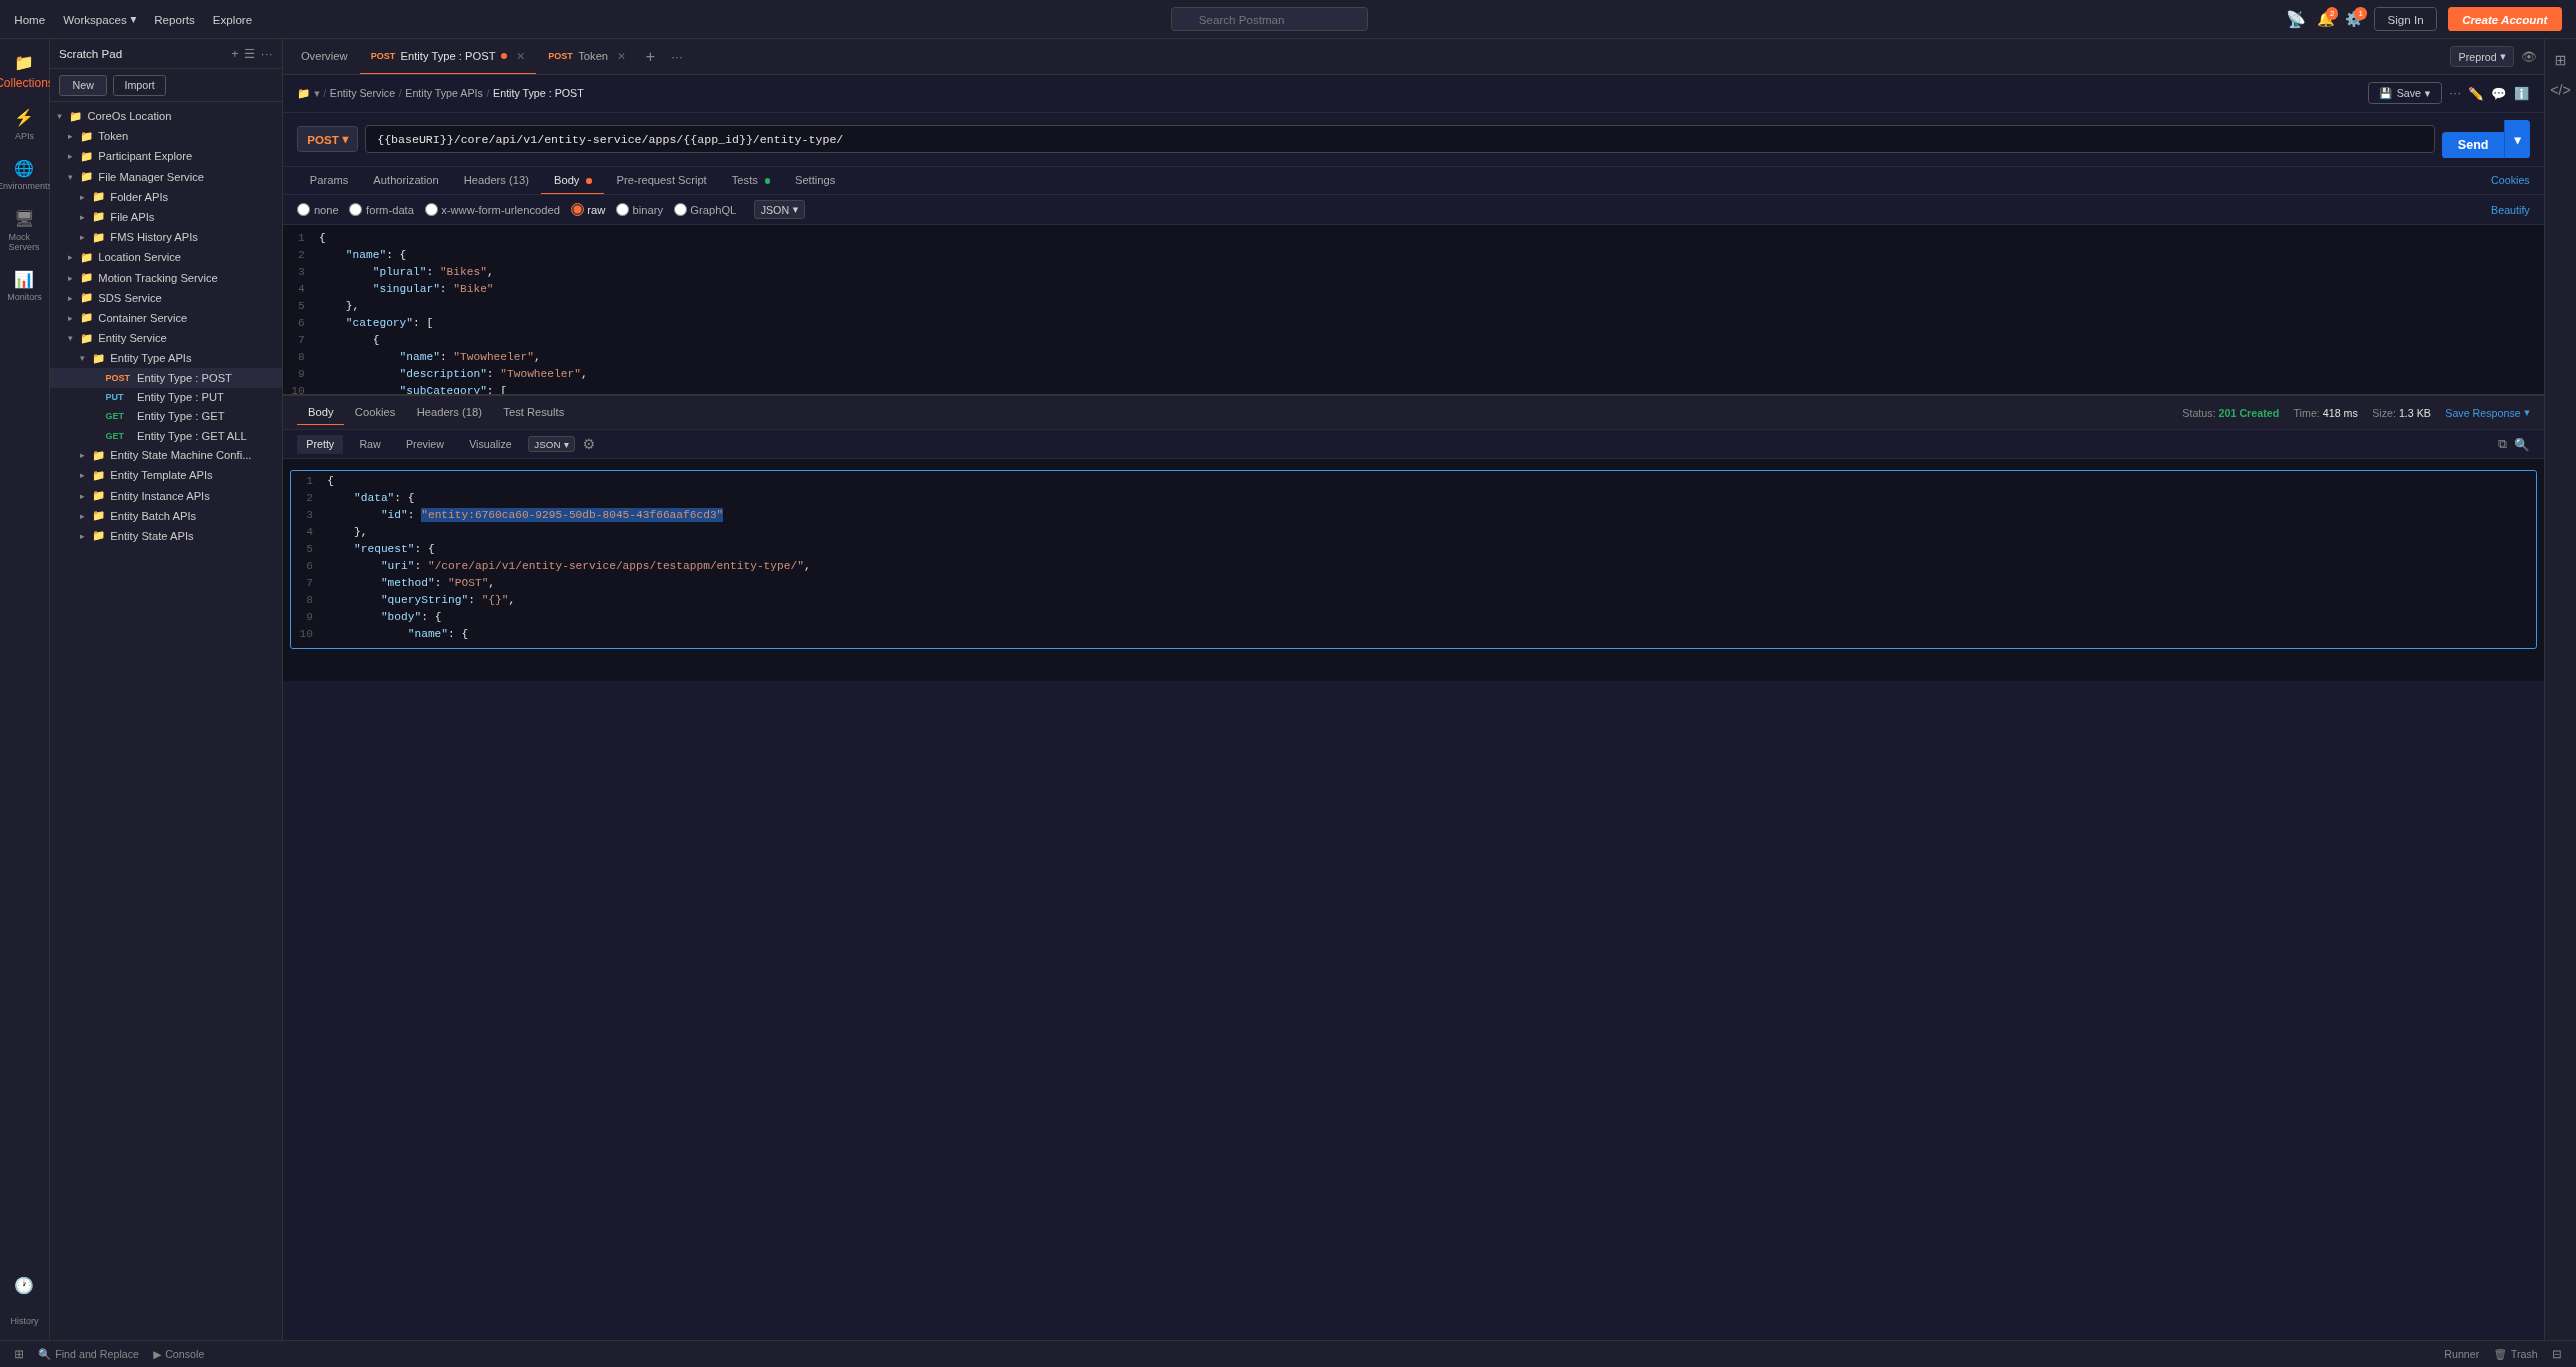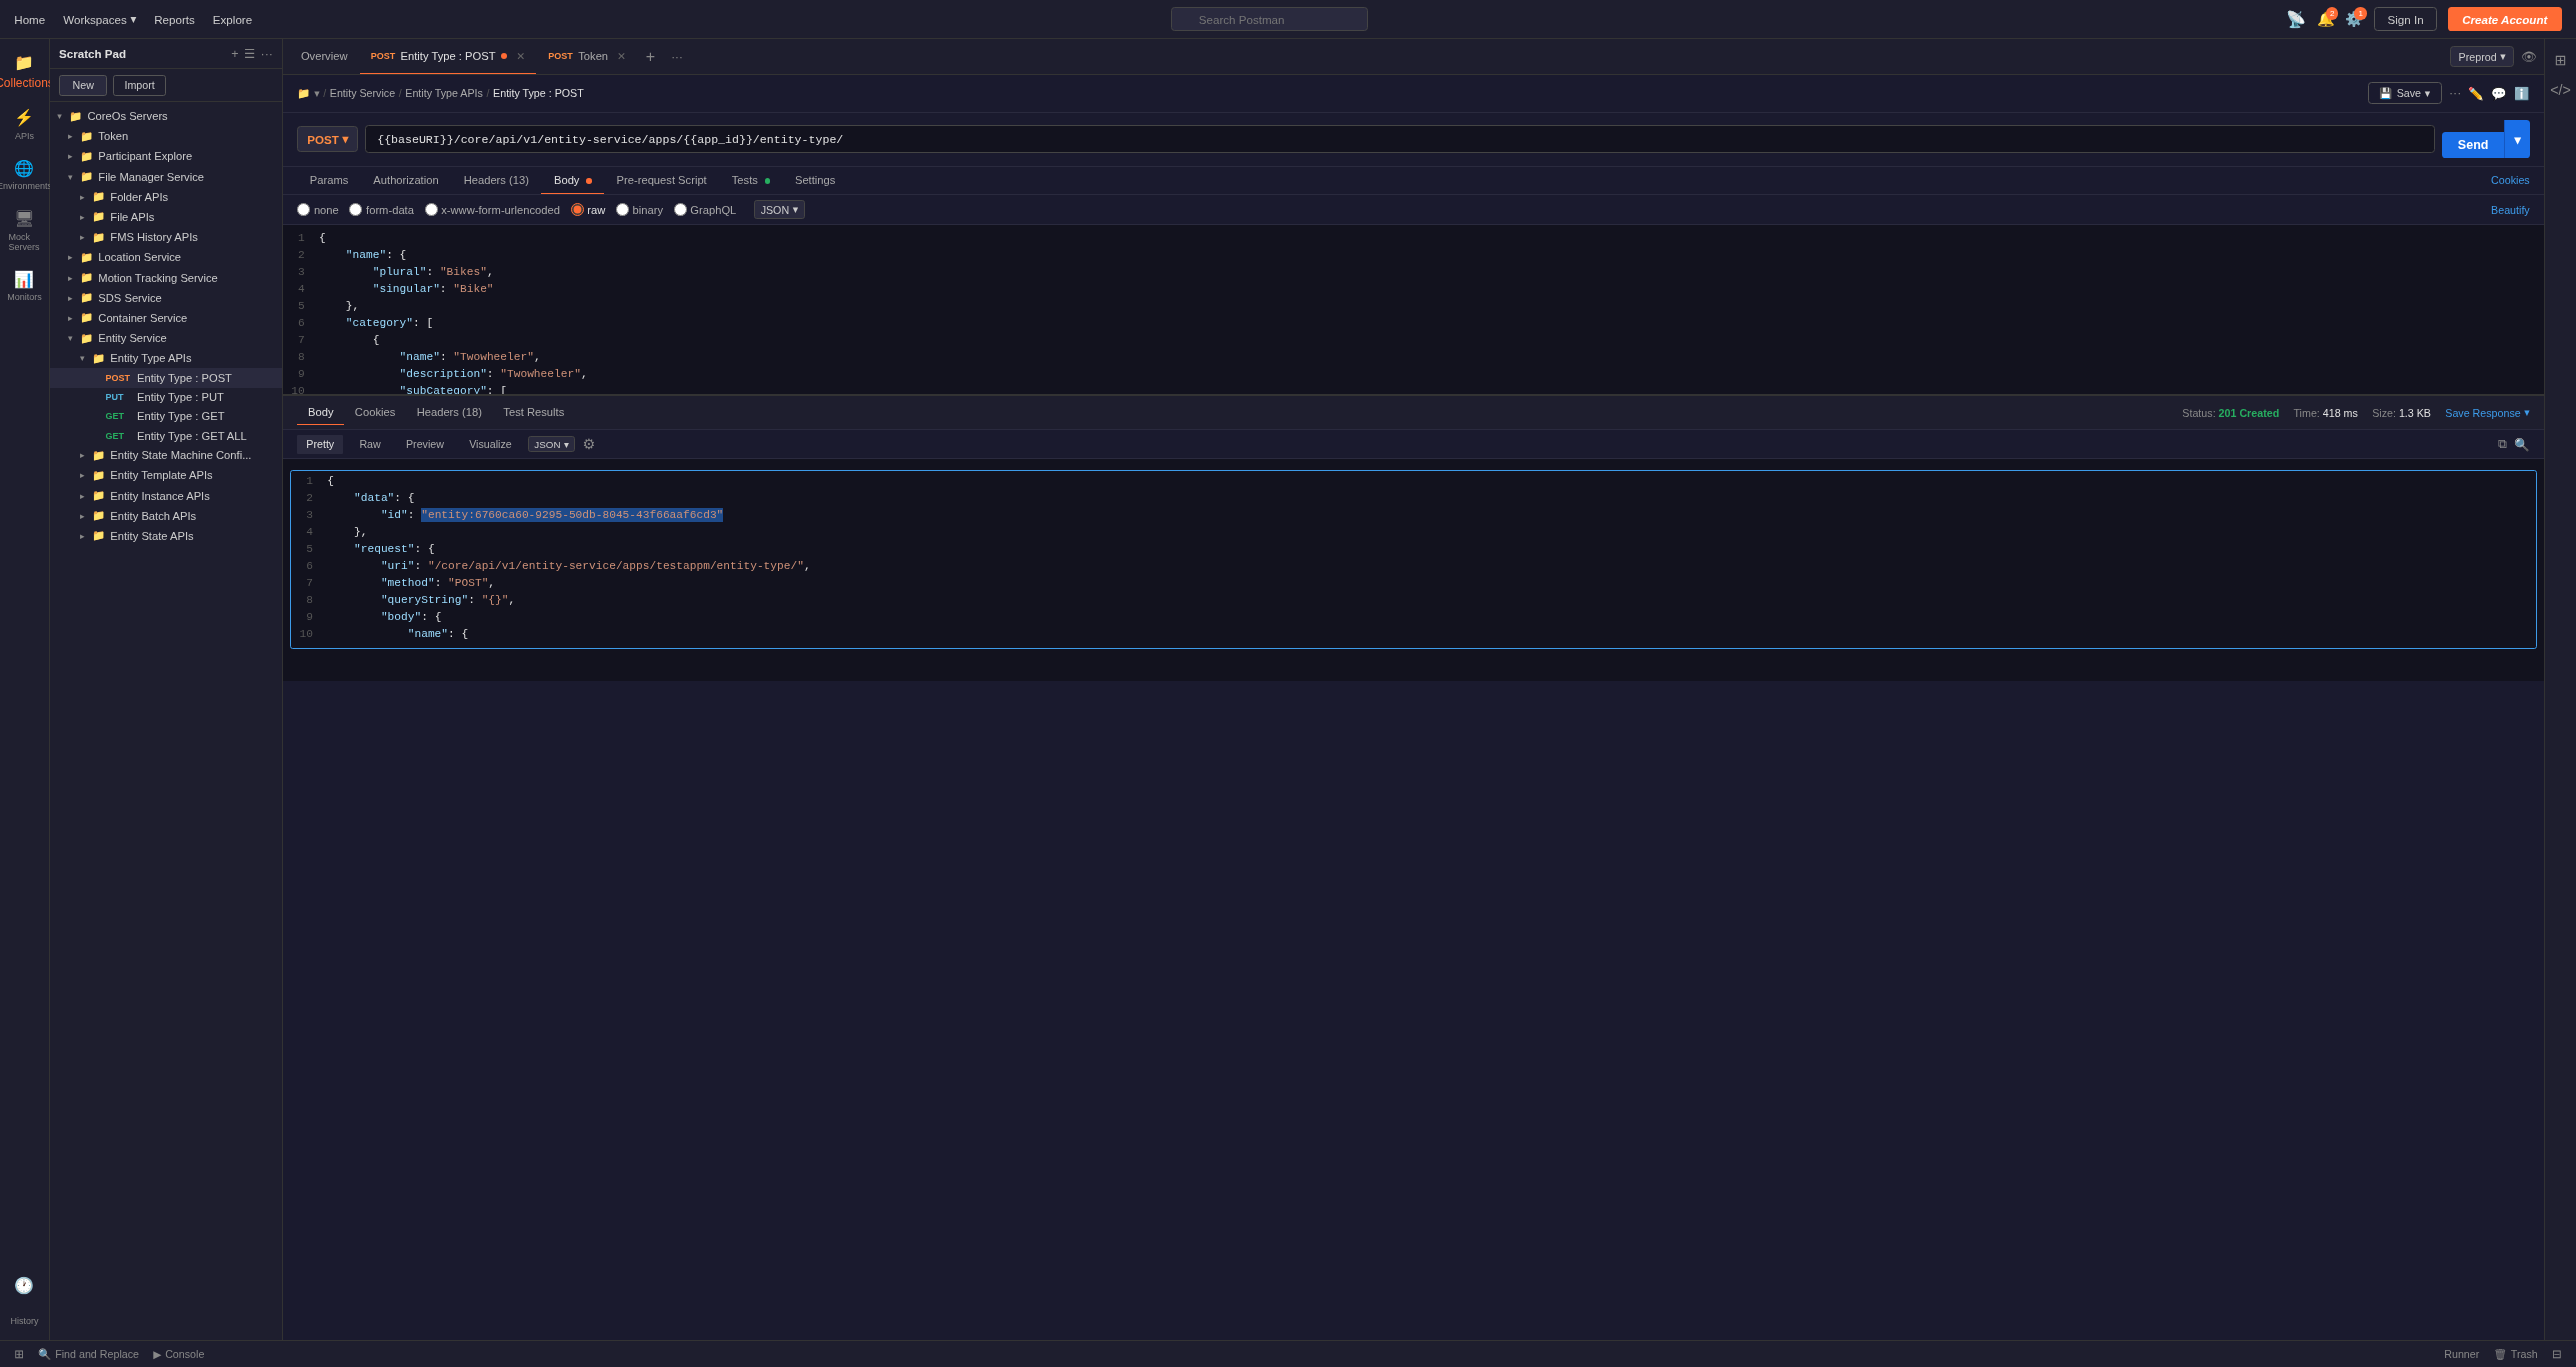--- a/index.html
+++ b/index.html
@@ -202,37 +202,37 @@
       <span style="font-size:9px;">Monitors</span>
     </div>
     <div class="left-icon-item left-icons-bottom">
       <span class="icon">🕐</span>
       <span style="font-size:9px;margin-top:17px;">History</span>
     </div>
   </div>
 
   <div class="collections-panel">
     <div class="panel-header">
-      <span style="font-size:11.6px;font-weight:700;color:#e0e0e0;flex:1;">Scratch Pad</span>
+      <span style="font-size:11.6px;font-weight:400;color:#e0e0e0;flex:1;">Scratch Pad</span>
       <div class="panel-actions">
         <span class="panel-action-btn">+</span>
         <span class="panel-action-btn">☰</span>
         <span class="panel-action-btn">···</span>
       </div>
     </div>
     <div style="display:flex;gap:5.4px;padding:5.4px 9px;border-bottom:0.9px solid #333;">
       <button style="background:#2a2a3e;border:0.9px solid #555;color:#ccc;padding:3.6px 12.5px;border-radius:2.7px;cursor:pointer;font-size:10.7px;">New</button>
       <button style="background:transparent;border:0.9px solid #555;color:#ccc;padding:3.6px 10.7px;border-radius:2.7px;cursor:pointer;font-size:10.7px;">Import</button>
     </div>
     <div class="collection-tree">
 
       <div class="tree-item">
         <span class="chevron">▾</span>
         <span class="folder-icon">📁</span>
-        <span>CoreOs Servers</span>
+        <span>CoreOs Location</span>
       </div>
       <div class="tree-item indent-1">
         <span class="chevron">▸</span>
         <span class="folder-icon">📁</span>
         <span>Token</span>
       </div>
       <div class="tree-item indent-1">
         <span class="chevron">▸</span>
         <span class="folder-icon">📁</span>
         <span>Participant Explore</span>

